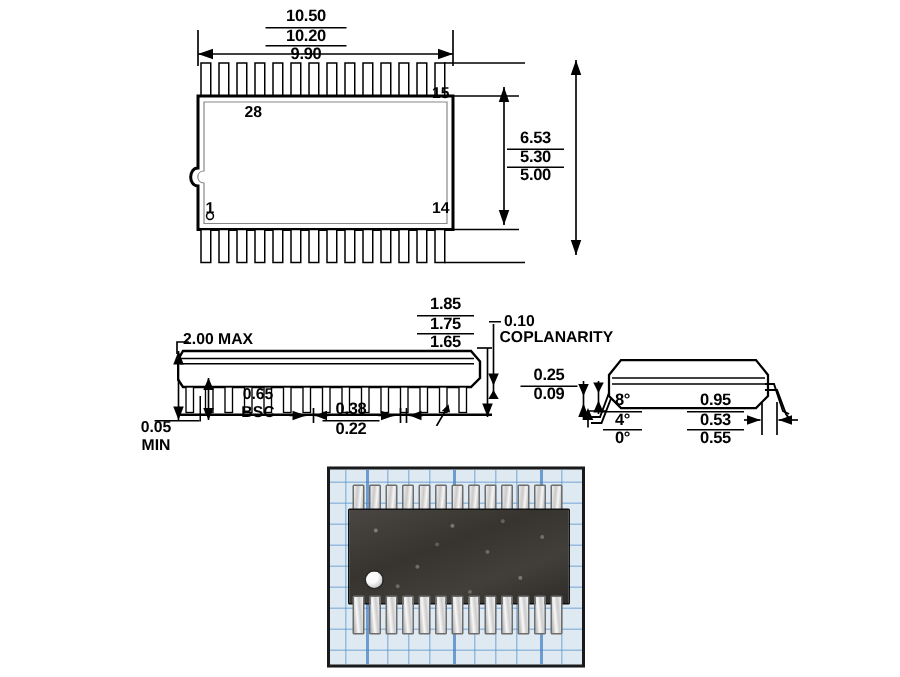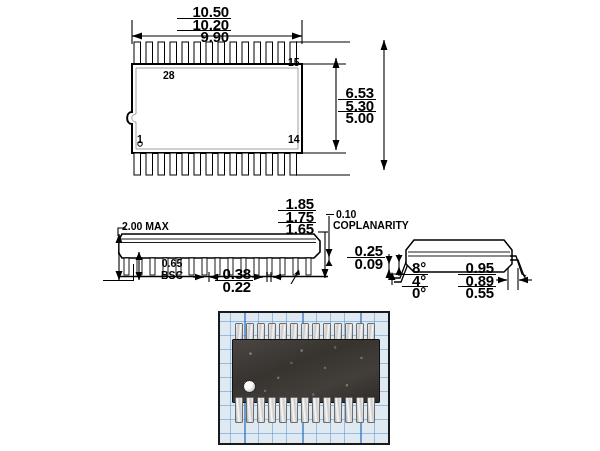--- a/index.html
+++ b/index.html
@@ -6,22 +6,22 @@
   html,body{margin:0;padding:0;background:#ffffff;}
   body{
     width:600px;height:451px;position:relative;overflow:hidden;
     font-family:"Liberation Sans",sans-serif;
     color:#000;
   }
   #sheet{position:absolute;left:0;top:0;width:600px;height:451px;}
   .abs{position:absolute;}
   
   .dim{
-    position:absolute;font-size:15px;font-weight:bold;
-    letter-spacing:-0.2px;line-height:11.5px;text-align:right;
+    position:absolute;font-size:11px;font-weight:bold;
+    letter-spacing:-0.2px;line-height:11.5px;text-align:center;
     white-space:nowrap;
   }
   .dim .v{display:block;padding:0 2px;}
   .dim .v.bar{border-bottom:1.4px solid #000;}
   .lbl{
     position:absolute;font-size:10.5px;font-weight:bold;
     line-height:11.5px;white-space:nowrap;text-align:center;
   }
   .lbl.left{text-align:left;}
   
@@ -199,20 +199,24 @@
     <line x1="7" y1="0" x2="7" y2="46" stroke="#000" stroke-width="1.1"></line>
     <polygon points="7,0 3.5,9 10.5,9" fill="#000"></polygon>
     <polygon points="7,46 3.5,37 10.5,37" fill="#000"></polygon>
   </svg>
 
   <svg class="abs" style="left:132px;top:252px;" width="14" height="28" viewBox="0 0 14 28">
     <line x1="7" y1="0" x2="7" y2="28" stroke="#000" stroke-width="1.1"></line>
     <polygon points="7,0 3.5,8 10.5,8" fill="#000"></polygon>
     <polygon points="7,28 3.5,20 10.5,20" fill="#000"></polygon>
   </svg>
+  <div class="lbl" style="left:80px;top:280px;width:48px;">
+    <span>0.05</span><br>
+    <span>MIN</span>
+  </div>
   <div class="hline" style="left:103px;top:280px;width:30px;"></div>
   <div class="vline" style="left:133px;top:264px;height:17px;"></div>
 
   <div class="lbl" style="left:152px;top:258px;width:40px;">
     <span>0.65</span><br>
     <span>BSC</span>
   </div>
   <svg class="abs" style="left:192px;top:271px;" width="28" height="12" viewBox="0 0 28 12">
     <line x1="1" y1="6" x2="12" y2="6" stroke="#000" stroke-width="1.1"></line>
     <polygon points="12,6 3,2.8 3,9.2" fill="#000"></polygon>
@@ -290,21 +294,21 @@
     <span class="v bar">4°</span>
     <span class="v">0°</span>
   </div>
   <svg class="abs" style="left:387px;top:270px;" width="18" height="16" viewBox="0 0 18 16">
     <path d="M17,4 L5,4 L5,15" stroke="#000" stroke-width="1.1" fill="none"></path>
     <polygon points="5,2 1.5,10 8.5,10" fill="#000"></polygon>
   </svg>
 
   <div class="dim" style="left:458px;top:262px;width:38px;">
     <span class="v bar">0.95</span>
-    <span class="v bar">0.89</span>
+    <span class="v bar">0.53</span>
     <span class="v">0.55</span>
   </div>
   <svg class="abs" style="left:496px;top:268px;" width="36" height="24" viewBox="0 0 36 24">
     <line x1="12" y1="0" x2="12" y2="22" stroke="#000" stroke-width="1.1"></line>
     <line x1="22" y1="0" x2="22" y2="22" stroke="#000" stroke-width="1.1"></line>
     <line x1="0" y1="12" x2="11" y2="12" stroke="#000" stroke-width="1.1"></line>
     <polygon points="11,12 2,8.8 2,15.2" fill="#000"></polygon>
     <line x1="36" y1="12" x2="23" y2="12" stroke="#000" stroke-width="1.1"></line>
     <polygon points="23,12 32,8.8 32,15.2" fill="#000"></polygon>
   </svg>

